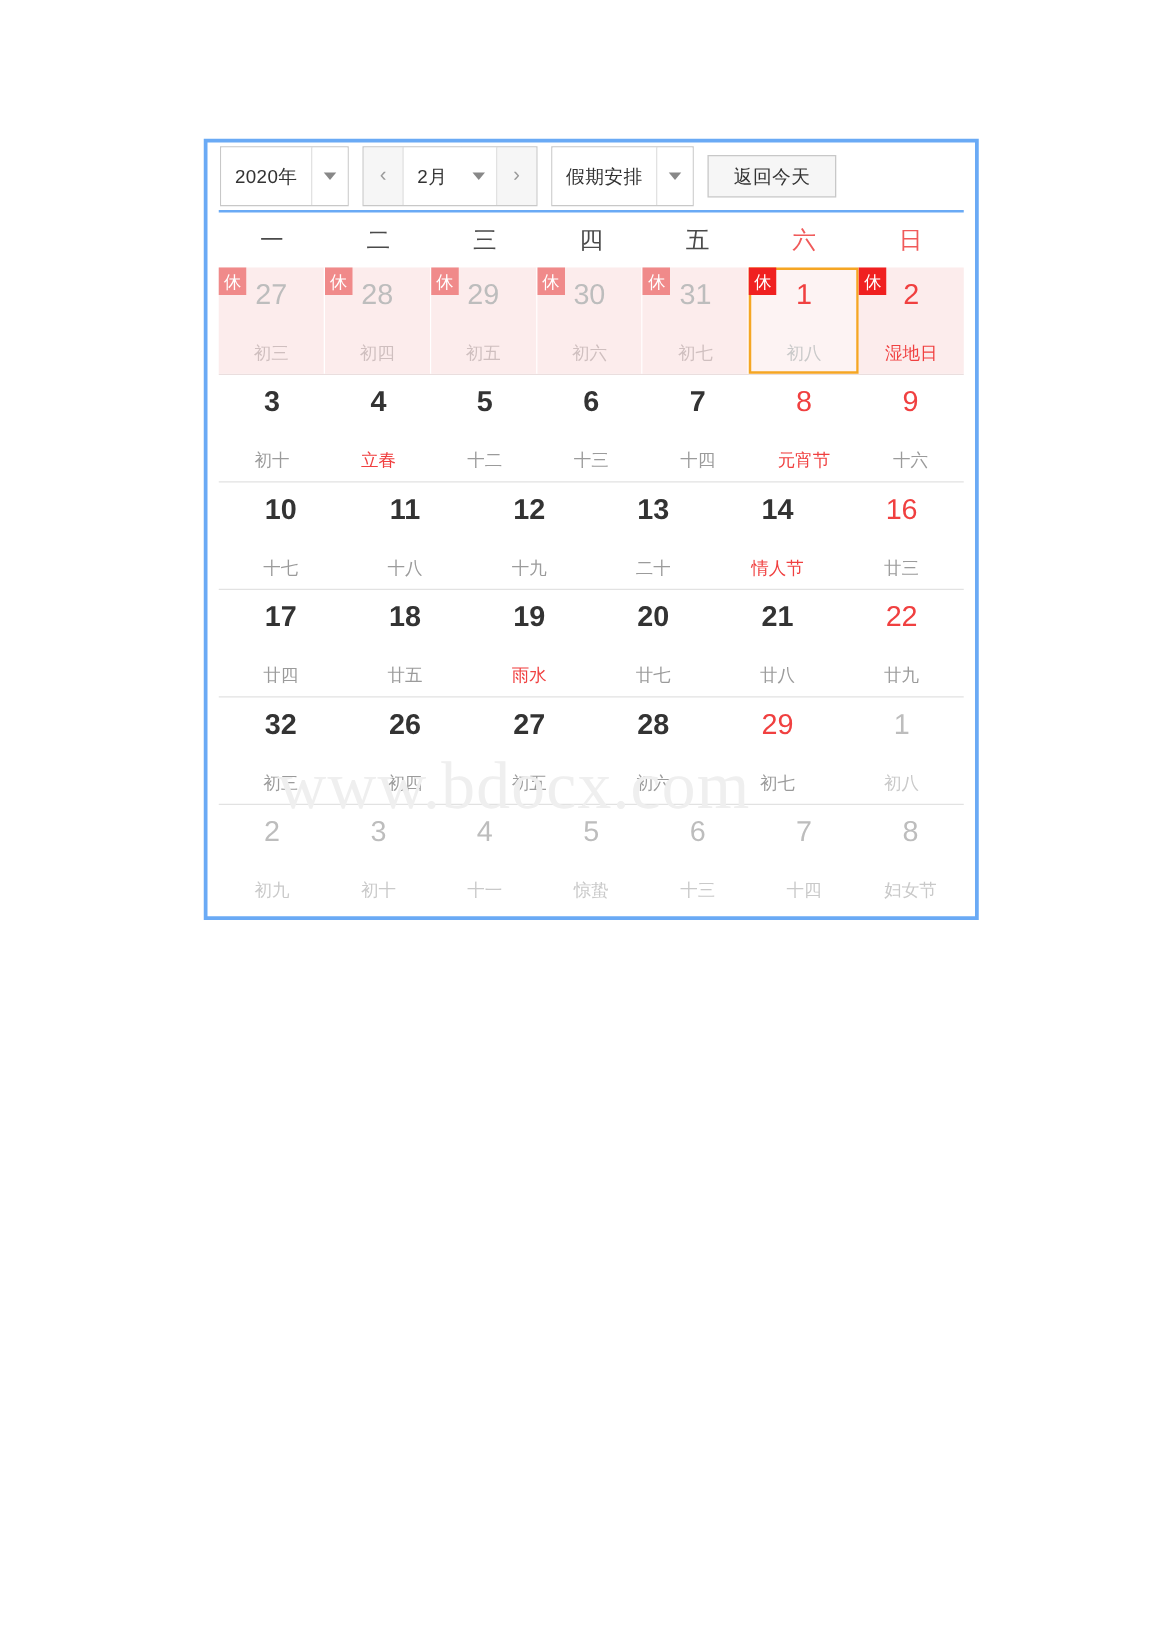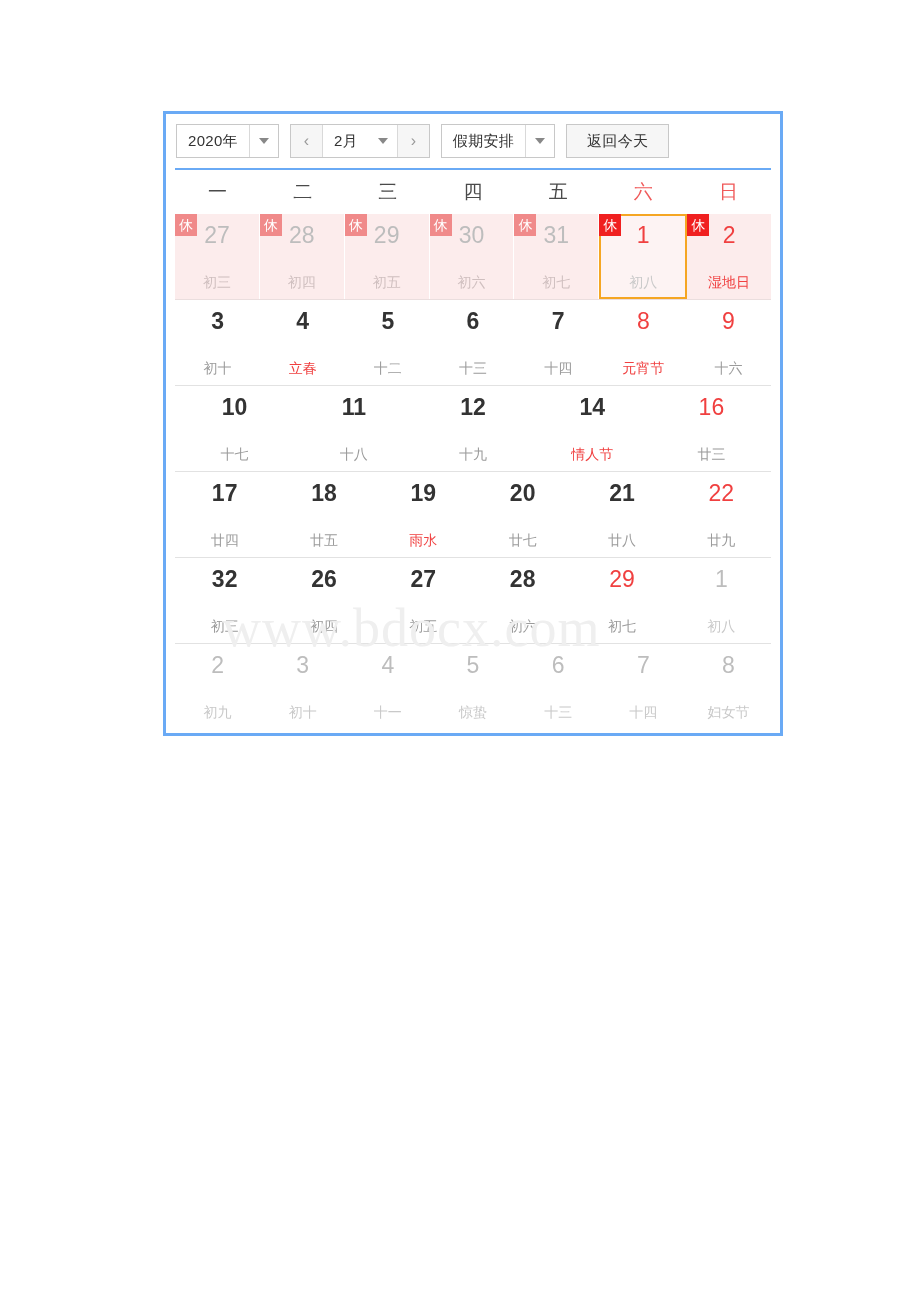--- a/index.html
+++ b/index.html
@@ -40,21 +40,21 @@
   .toolbar {
     display: flex;
     align-items: center;
     height: 36px;
     gap: 11px;
     padding-left: 1px;
   }
   .ctrl-group {
     display: flex;
     align-items: stretch;
-    height: 34px;
+    height: 48px;
     border: 1px solid #c8c8c8;
     background: #ffffff;
     box-sizing: border-box;
   }
   .ctrl-text {
     display: flex;
     align-items: center;
     justify-content: center;
     padding: 0 11px;
     font-size: 15px;
@@ -343,20 +343,24 @@
           </div>
           <div class="day-cell">
             <div class="day-num ">11</div>
             <div class="day-lunar ">十八</div>
           </div>
           <div class="day-cell">
             <div class="day-num ">12</div>
             <div class="day-lunar ">十九</div>
           </div>
           <div class="day-cell">
+            <div class="day-num ">13</div>
+            <div class="day-lunar ">二十</div>
+          </div>
+          <div class="day-cell">
             <div class="day-num ">14</div>
             <div class="day-lunar lunar-red">情人节</div>
           </div>
           <div class="day-cell">
             <div class="day-num num-red">16</div>
             <div class="day-lunar ">廿三</div>
           </div>
         </div>
         <div class="week-row">
           <div class="day-cell">

